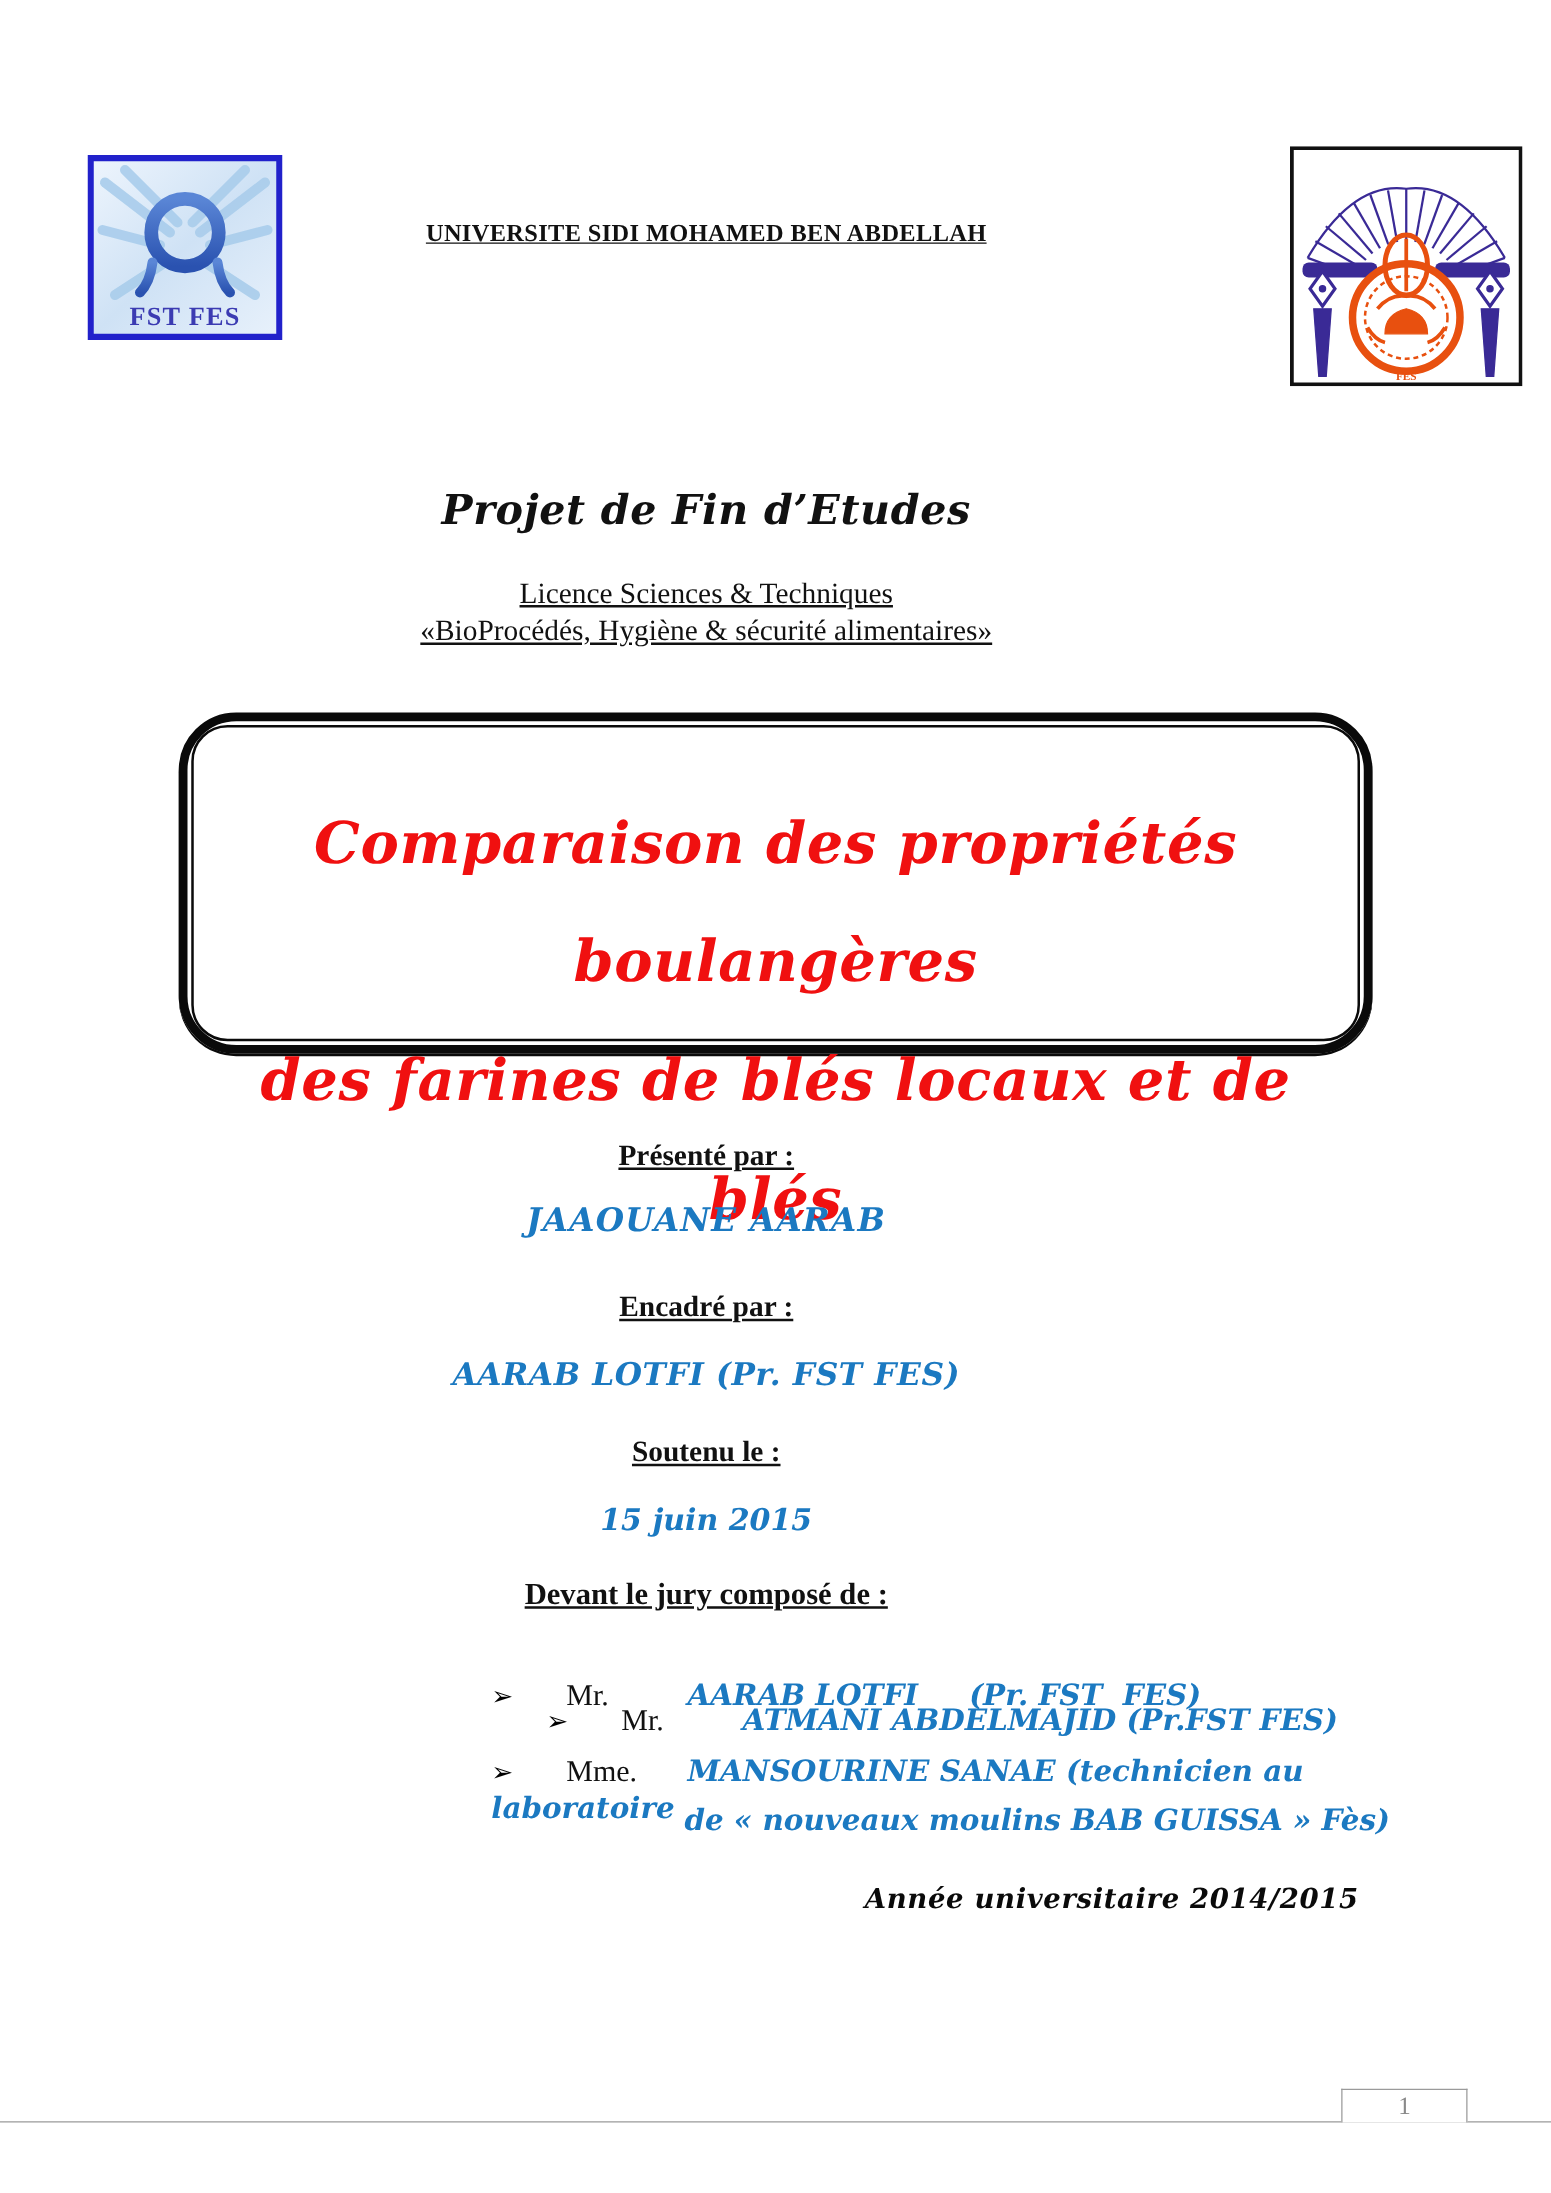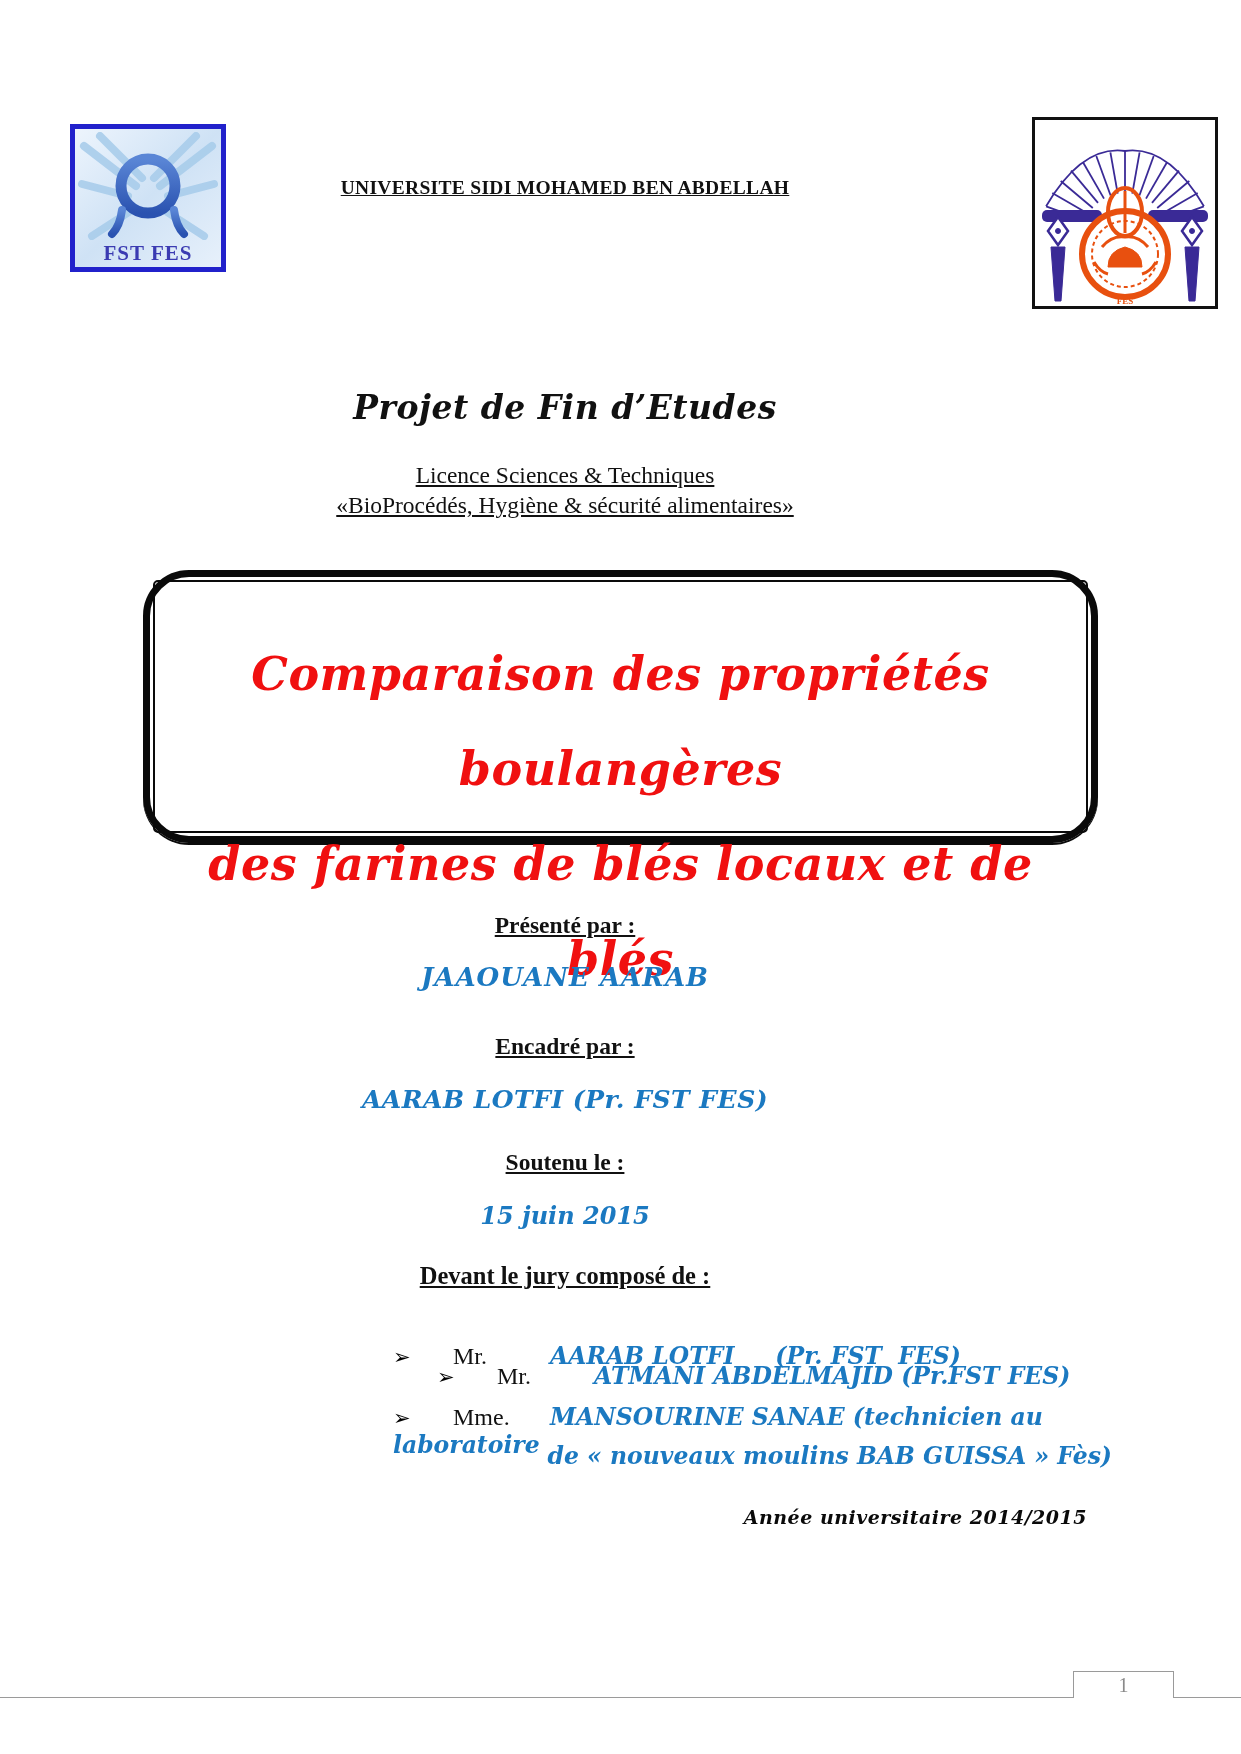--- a/index.html
+++ b/index.html
@@ -29,21 +29,21 @@
   .speciality-line { top:492px; font-size:23.5px; }
 
   
   .title-box {
     left:143px; top:570px; width:955px; height:273px;
     border:7px solid #0a0a0a; border-radius:46px;
     box-shadow:0 2px 0 #0a0a0a;
   }
   .title-box-inner {
     position:absolute; left:3px; top:3px; right:3px; bottom:3px;
-    border:2px solid #0a0a0a; border-radius:5px;
+    border:2px solid #0a0a0a; border-radius:29px;
   }
   .main-title {
     position:absolute; left:0; right:0; top:45px;
     text-align:center; color:#f01010;
     font-size:46px; line-height:95px; letter-spacing:.5px;
   }
 
   
   .sec-label { font-size:23.5px; font-weight:bold; }
   .presented-label { top:912px; }
@@ -58,21 +58,21 @@
   .jury-row { position:absolute; left:393px; width:760px; white-space:nowrap; }
   .jury-row-0 { top:1322px;margin-top:20px; }
   .jury-row-1 { top:1362px;margin-left:44px; }
   .jury-row-2 { top:1403px; }
   .jury-bullet { display:inline-block; width:60px; font-family:"DejaVu Sans", sans-serif; font-size:21px; color:#000; }
   .jury-title  { display:inline-block; width:97px; font-size:24px; }
   .jury-name   { font-family:"DejaVu Serif", serif; font-style:italic; font-weight:bold; font-size:23.5px; white-space:pre-wrap; }
   .jury-cont   { top:1442px; left:500px; width:612px; text-align:right; font-size:23.5px; }
 
   
-  .academic-year { top:1506px; right:154px; font-size:19px; letter-spacing:.5px; color:#0a0a0a; }
+  .academic-year { top:1506px; right:154px; font-size:22px; letter-spacing:.5px; color:#0a0a0a; }
   .footer-rule { left:0; top:1697px; width:1241px; height:1px; background:#9a9a9a; }
   .page-tab {
     left:1073px; top:1671px; width:101px; height:27px;
     background:#fff; border:1px solid #9a9a9a; border-bottom:none;
     text-align:center; font-size:20px; color:#8a8a8a; line-height:26px;
   }
 </style>
 </head>
 <body>
 

